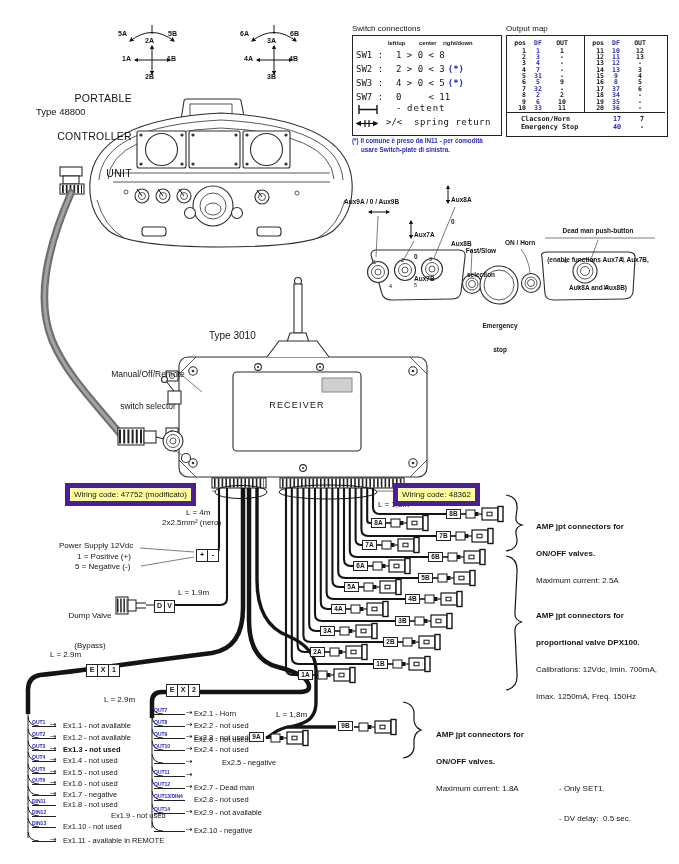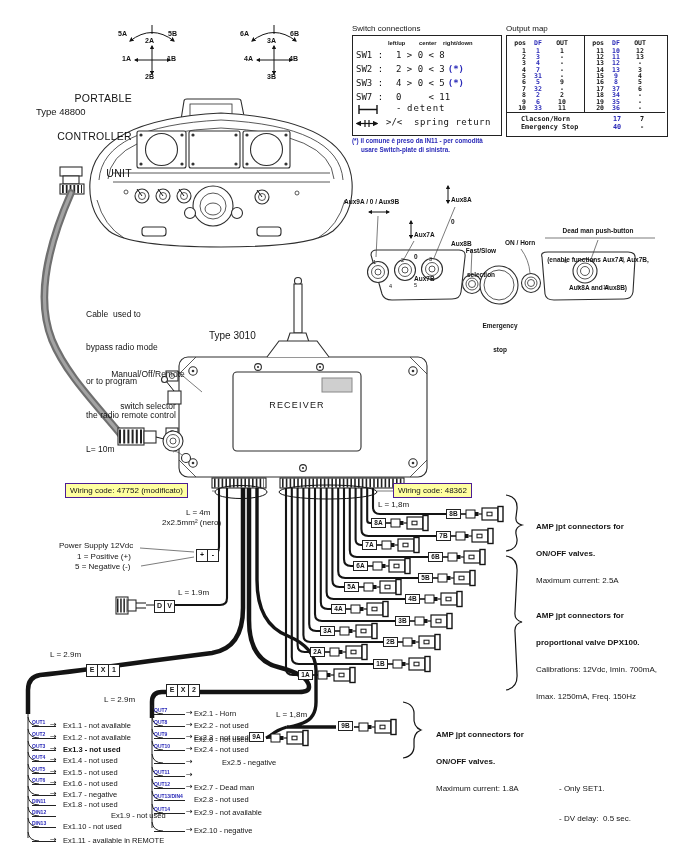--- a/index.html
+++ b/index.html
@@ -10,21 +10,21 @@
   .b{font-weight:bold}
   .blue{color:#2a2ab8}
   .ctr{text-align:center}
   .rtx{text-align:right}
   .chip{position:absolute;z-index:3;box-sizing:border-box;width:15px;height:10px;border:1px solid #222;
         background:#fff;font:bold 6.5px/8px "Liberation Sans",sans-serif;text-align:center}
   .cellchip{position:absolute;z-index:3;display:flex;border:1px solid #222;background:#fff}
   .cellchip span{display:block;width:10px;height:11px;font:bold 7px/10px "Liberation Sans",sans-serif;
         text-align:center;border-right:1px solid #222}
   .cellchip span:last-child{border-right:none}
-  .ycode{position:absolute;z-index:3;background:#ffffa0;border:1px solid #4c1d95;
+  .ycode{position:absolute;z-index:3;background:#ffffa0;border:5px solid #4c1d95;
         font:8px/13px "Liberation Sans",sans-serif;padding:0 4px;height:13px;white-space:pre}
   .obox{position:absolute;z-index:2;border:1px solid #222;background:#fff}
   .vline{position:absolute;z-index:2;border-left:1px solid #222}
   .hline{position:absolute;z-index:2;border-top:1px solid #222}
   .wire{fill:none;stroke:#141414;stroke-width:2.1}
   .wire-thin{fill:none;stroke:#222;stroke-width:1}
   .ln{fill:none;stroke:#141414;stroke-width:1}
   .thin{fill:none;stroke:#444;stroke-width:0.7}
   .sk{fill:#fff;stroke:#2e2e2e;stroke-width:1.1}
   .sk2{fill:none;stroke:#2e2e2e;stroke-width:0.8}
@@ -408,45 +408,42 @@
 <span class="lbl" style="left:401px;top:257px;font-size:5.5px">2</span>
 <span class="lbl" style="left:429px;top:256px;font-size:5.5px">3</span>
 <span class="lbl" style="left:389px;top:283px;font-size:5.5px">4</span>
 <span class="lbl" style="left:414px;top:282px;font-size:5.5px">5</span>
 <span class="lbl" style="left:564px;top:258px;font-size:5.5px">6</span>
 <span class="lbl" style="left:592px;top:258px;font-size:5.5px">7</span>
 <span class="lbl" style="left:621px;top:256px;font-size:5.5px">8</span>
 <span class="lbl" style="left:577px;top:284px;font-size:5.5px">9</span>
 <span class="lbl" style="left:603px;top:284px;font-size:5.5px">10</span>
 
-<div class="lbl" style="left:86px;top:286px;font-size:8.5px;line-height:11.3px">
-  <div>Cable  used to</div>
-  <div>bypass radio mode</div>
-  <div>or to program</div>
-  <div>the radio remote control</div>
-  <div>L= 10m</div>
-</div>
 <div class="lbl ctr" style="left:96px;top:348px;width:104px;font-size:8.5px;line-height:10.5px">
   <div>Manual/Off/Remote</div>
   <div>switch selector</div>
 </div>
 <span class="lbl" style="left:209px;top:330px;font-size:10px">Type 3010</span>
 <span class="lbl ctr" style="left:252px;top:400px;width:90px;font-size:9px;letter-spacing:1.2px">RECEIVER</span>
 
 <span class="ycode" style="left:65px;top:483px">Wiring code: 47752 (modificato)</span>
 <span class="ycode" style="left:393px;top:483px">Wiring code: 48362</span>
 
 <span class="lbl" style="left:186px;top:508px">L = 4m</span>
 <span class="lbl" style="left:162px;top:518px">2x2.5mm² (nero)</span>
 <span class="lbl" style="left:59px;top:541px">Power Supply 12Vdc</span>
 <span class="lbl" style="left:77px;top:552px">1 = Positive (+)</span>
 <span class="lbl" style="left:75px;top:562px">5 = Negative (-)</span>
 <div class="cellchip" style="left:196px;top:549px">
   <span>+</span>
   <span>-</span>
+</div>
+<div class="lbl ctr" style="left:62px;top:591px;width:56px;line-height:10px">
+  <div>Dump Valve</div>
+  <div>(Bypass)</div>
 </div>
 <div class="cellchip" style="left:154px;top:600px">
   <span style="width:9px">D</span>
   <span style="width:9px">V</span>
 </div>
 <span class="lbl" style="left:178px;top:588px">L = 1.9m</span>
 
 <span class="lbl" style="left:378px;top:500px">L = 1,8m</span>
 <div id="chips">
       <div class="chip" style="left: 446px; top: 509px;">8B</div>

